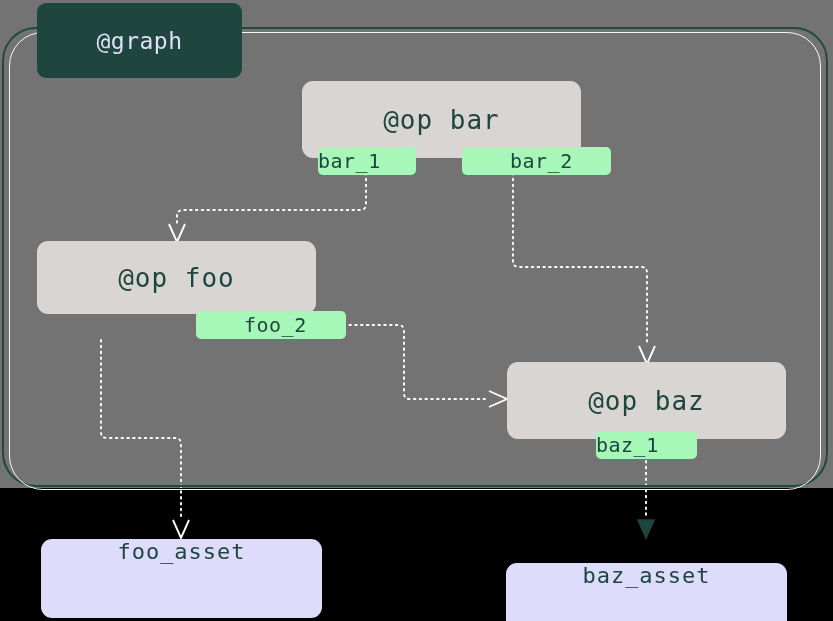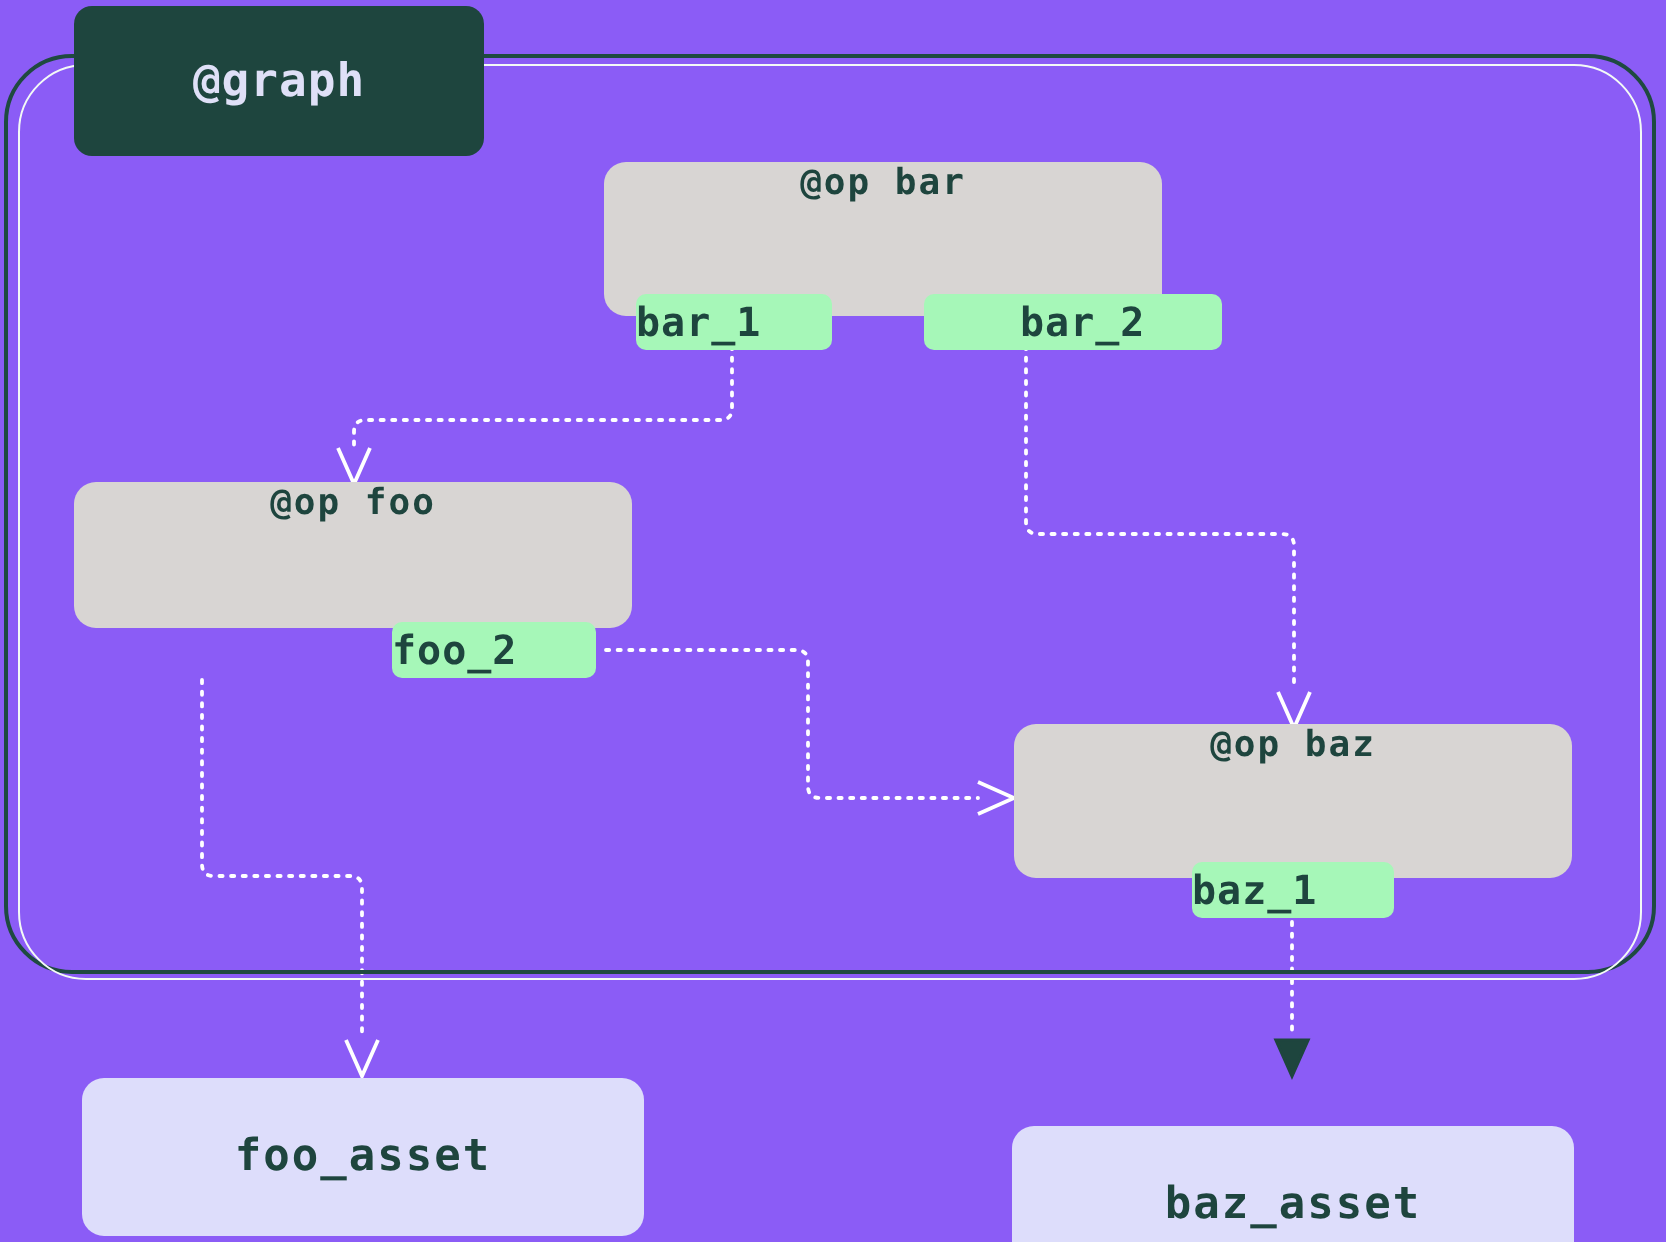--- a/index.html
+++ b/index.html
@@ -1,42 +1,42 @@
 <!DOCTYPE html>
 <html><head>
 <meta charset="utf-8">
 <style>
   html,body{margin:0;padding:0;background:#000;}
   body{width:833px;height:621px;overflow:hidden;
        font-family:"DejaVu Sans Mono","Liberation Mono",monospace;}
-  #stage{position:relative;width:833px;height:621px;background:#8b5cf6;font-weight:bold;}
+  #stage{position:relative;width:833px;height:488px;background:#737373;}
   #edges{position:absolute;left:0;top:0;width:833px;height:621px;}
 
   
   .subgraph-border{position:absolute;box-sizing:border-box;border-style:solid;
                    border-radius:34px;background:transparent;}
   .sg-outer{left:2px;top:27px;width:826px;height:460px;border-width:2.2px;border-color:#1f4a40;}
   .sg-inner{left:9px;top:32px;width:812px;height:458px;border-width:1.6px;border-color:#f3faf6;}
 
   .graph-header{position:absolute;left:37px;top:3px;width:205px;height:75px;
                 background:#1e453e;border-radius:9px;display:flex;align-items:center;
                 justify-content:center;color:#dfe0f7;font-size:23px;letter-spacing:.5px;}
 
   
   .op{position:absolute;}
   .op-body{position:absolute;left:0;top:0;width:100%;height:100%;
-           background:#d8d5d3;border-radius:11px;display:flex;
-           justify-content:center;color:#1e453e;font-size:18px;letter-spacing:1px;}
+           background:#d8d5d3;border-radius:11px;display:flex;align-items:center;
+           justify-content:center;color:#1e453e;font-size:26px;letter-spacing:1px;}
   .port{position:absolute;height:28px;background:#a6f7b8;border-radius:5px;
         display:flex;align-items:center;justify-content:flex-start;
         color:#1e453e;font-size:20px;letter-spacing:.5px;}
 
   
   .asset{position:absolute;background:#ddddfb;border-radius:11px;
-         display:flex;align-items:center;justify-content:center;
+         display:flex;align-items:flex-start;justify-content:center;
          color:#1e453e;font-size:22px;letter-spacing:1px;}
 </style>
 </head>
 <body>
 
 <div id="stage">
 
   <svg id="edges" viewBox="0 0 833 621" xmlns="http://www.w3.org/2000/svg">
     <g fill="none" stroke="#ffffff" stroke-width="1.9" stroke-dasharray="1.6 4.2" stroke-linecap="round">
       <path d="M 366,173 L 366,204 Q 366,210 360,210 L 183,210 Q 177,210 177,216 L 177,223"></path>
@@ -70,21 +70,21 @@
     </div>
     <div class="port" style="left:160px;top:66px;width:101px;padding-left:48px;">
       <span>bar_2</span>
     </div>
   </div>
 
   <div class="op" style="left:37px;top:241px;width:279px;height:73px;">
     <div class="op-body">
       <span>@op foo</span>
     </div>
-    <div class="port" style="left:159px;top:70px;width:102px;">
+    <div class="port" style="left:159px;top:70px;width:102px;padding-left:48px;">
       <span>foo_2</span>
     </div>
   </div>
 
   <div class="op" style="left:507px;top:362px;width:279px;height:77px;">
     <div class="op-body">
       <span>@op baz</span>
     </div>
     <div class="port" style="left:89px;top:69px;width:101px;">
       <span>baz_1</span>

